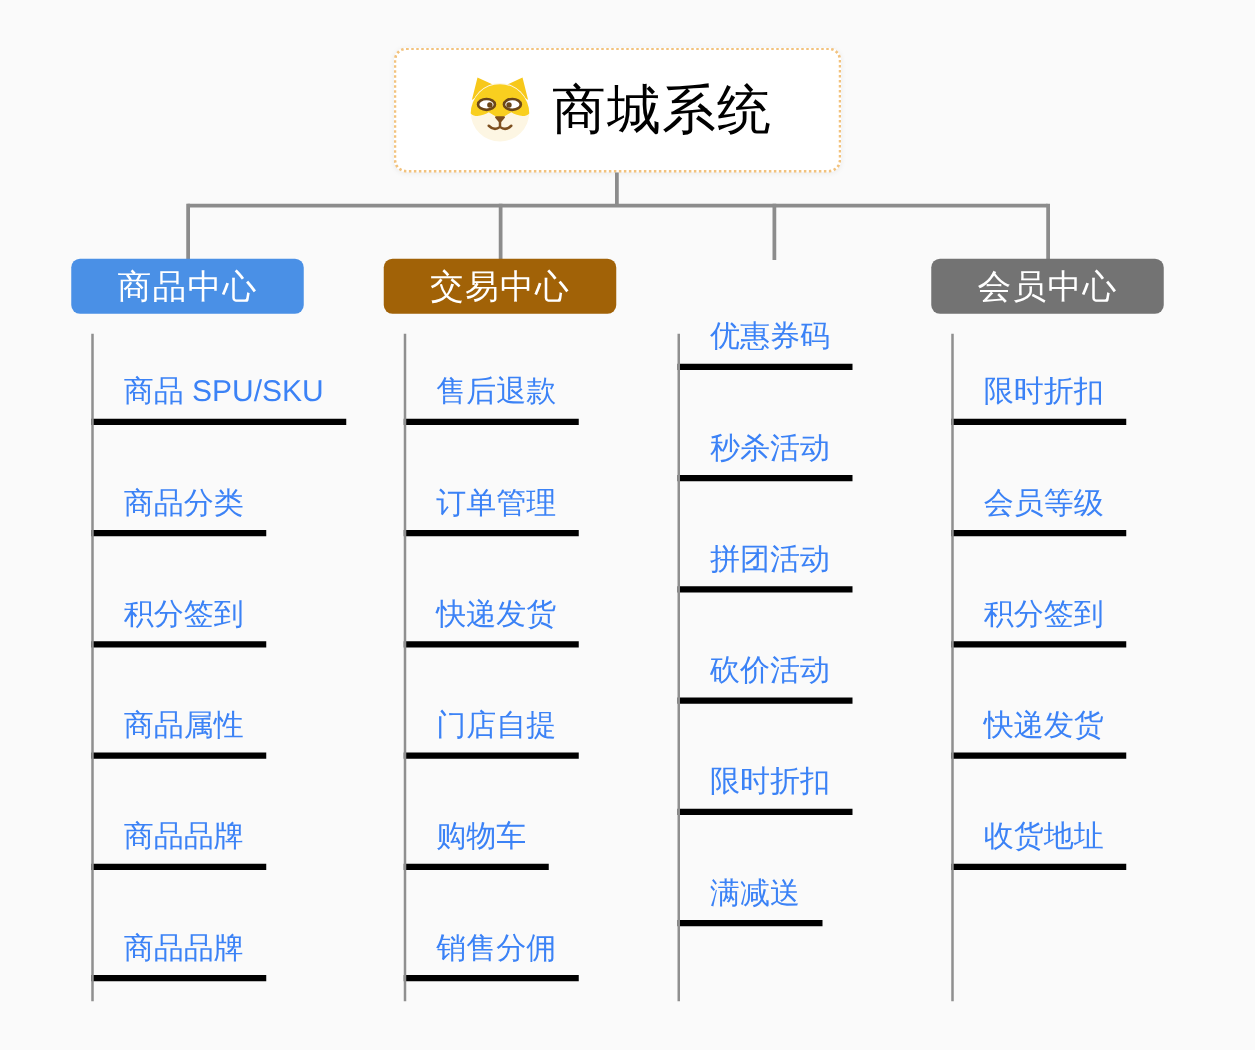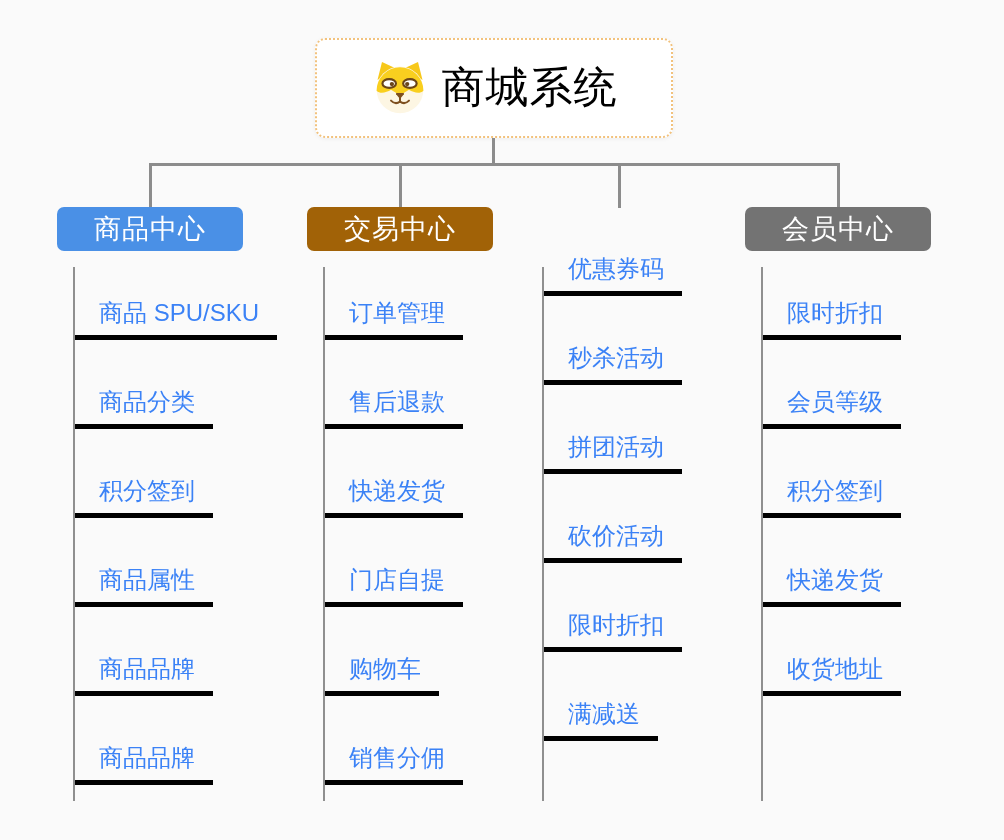--- a/index.html
+++ b/index.html
@@ -130,24 +130,24 @@
           <span class="item-label">商品品牌</span>
         </div>
     </div>
   </div>
 
   <div class="branch b1">
     <div class="branch-header" style="background-color: #a16207;">交易中心</div>
     <div class="branch-rail"></div>
     <div class="branch-items">
       <div class="item">
+          <span class="item-label">售后退款</span>
+        </div>
+      <div class="item">
           <span class="item-label">订单管理</span>
-        </div>
-      <div class="item">
-          <span class="item-label">售后退款</span>
         </div>
       <div class="item">
           <span class="item-label">快递发货</span>
         </div>
       <div class="item">
           <span class="item-label">门店自提</span>
         </div>
       <div class="item">
           <span class="item-label">购物车</span>
         </div>

